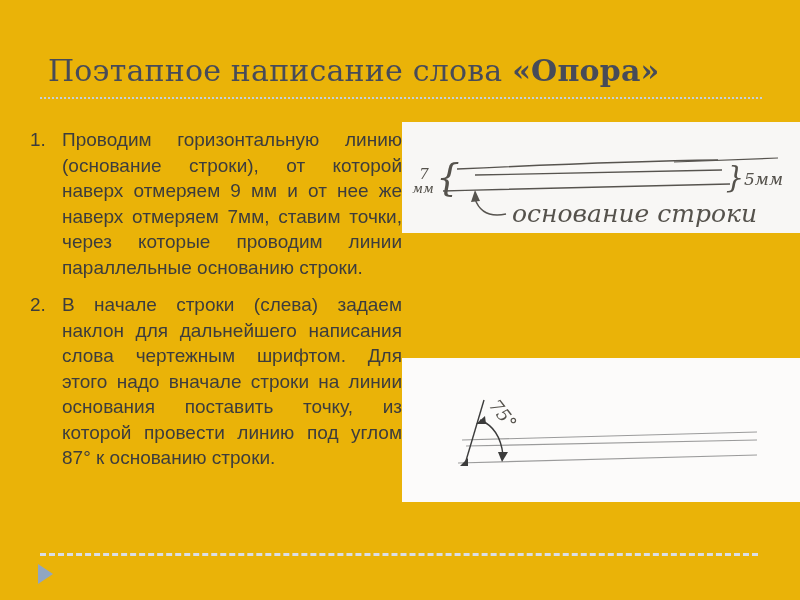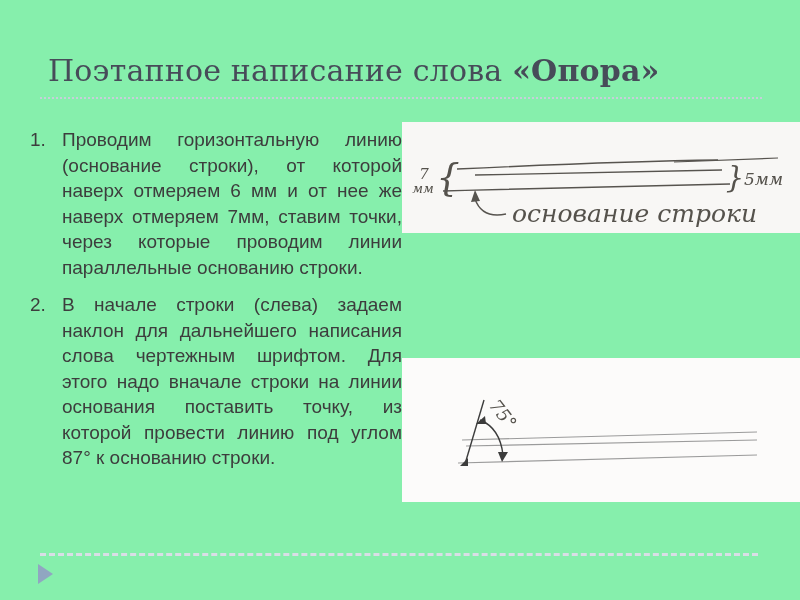--- a/index.html
+++ b/index.html
@@ -2,21 +2,21 @@
 <html><head>
 <meta charset="utf-8">
 <style>
   html,body { margin:0; padding:0; }
   body {
     width:800px; height:600px;
     background:#ffffff;
     font-family:"Liberation Sans", sans-serif;
     position:relative; overflow:hidden;
   }
-  .slide { position:absolute; inset:0; background:#86efac; }
+  .slide { position:absolute; inset:0; background:#eab308; }
 
   
   .title {
     position:absolute; left:48px; top:53px; width:720px;
     font-family:"DejaVu Serif", serif;
     font-size:30px; letter-spacing:0.2px;
     color:#474b59; white-space:nowrap;
   }
   .title b { font-weight:bold; }
   .title-rule {
@@ -67,21 +67,21 @@
 <body>
 
 <div class="slide">
 
   <div class="title"><span>Поэтапное написание слова </span><b>«Опора»</b></div>
   <div class="title-rule"></div>
 
   <div class="steps">
     <div class="step">
       <div class="step-number">1.</div>
-      <div class="step-text">Проводим горизонтальную линию (основание строки), от которой наверх отмеряем 6 мм и от нее же наверх отмеряем 7мм, ставим точки, через которые проводим линии параллельные основанию строки.</div>
+      <div class="step-text">Проводим горизонтальную линию (основание строки), от которой наверх отмеряем 9 мм и от нее же наверх отмеряем 7мм, ставим точки, через которые проводим линии параллельные основанию строки.</div>
     </div>
     <div class="step">
       <div class="step-number">2.</div>
       <div class="step-text">В начале строки (слева) задаем наклон для дальнейшего написания слова чертежным шрифтом. Для этого надо вначале строки на линии основания поставить точку, из которой провести линию под углом 87° к основанию строки.</div>
     </div>
   </div>
 
   <div class="figure1">
     <svg viewBox="0 0 398 111">
 

